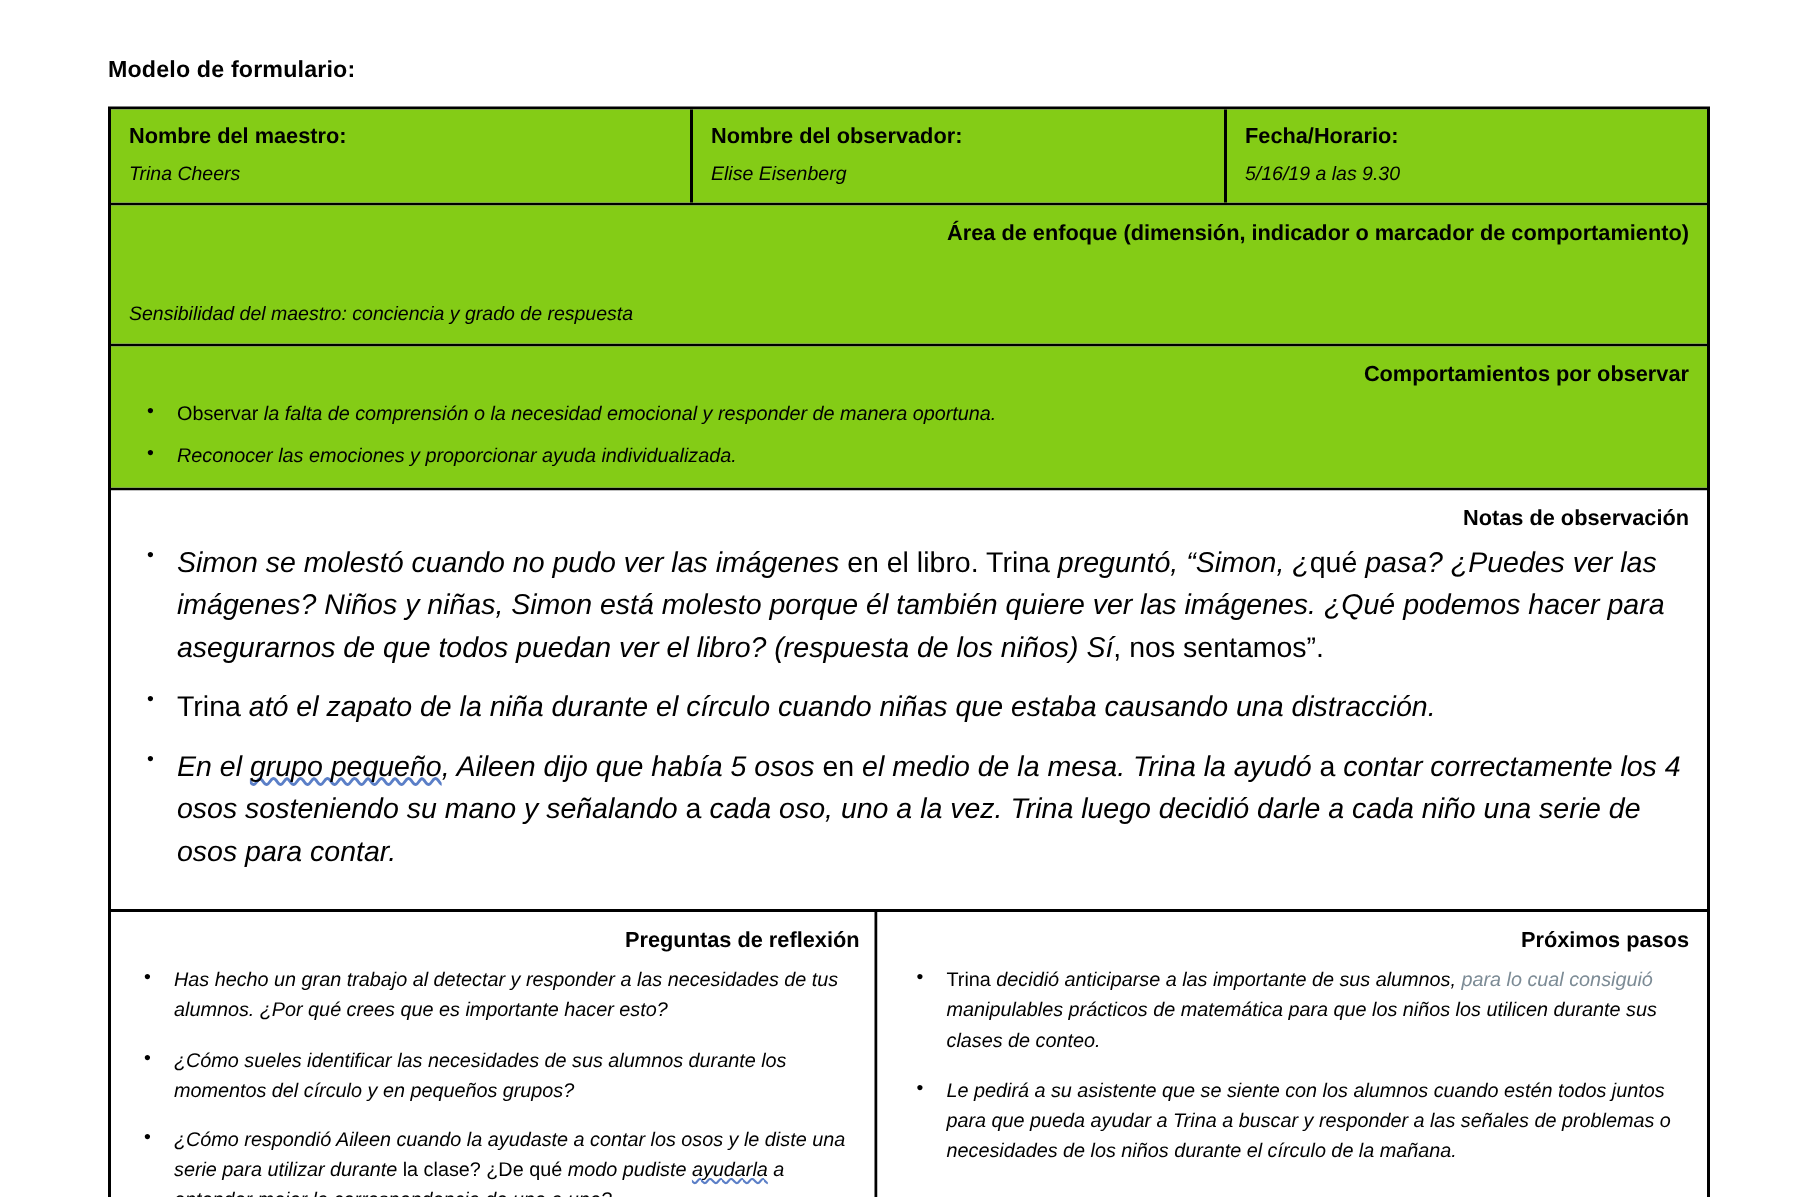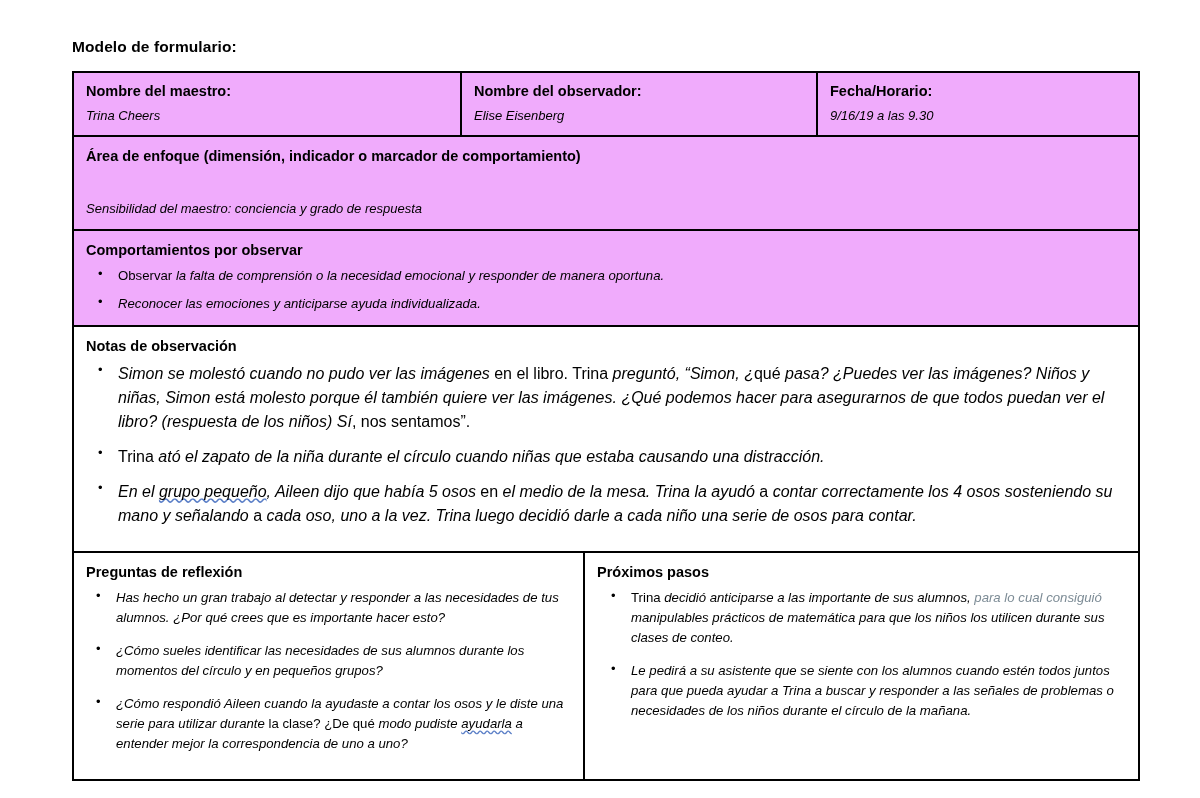--- a/index.html
+++ b/index.html
@@ -33,21 +33,21 @@
     border-collapse: collapse;
     width: 1068px;
     box-sizing: border-box;
   }
   .row {
     display: flex;
     border-bottom: 2px solid #000000;
   }
   .row:last-child { border-bottom: none; }
 
-  .shaded { background: #f0abfc; }
+  .shaded { background: #84cc16; }
   .plain { background: #ffffff; }
 
   .cell {
     box-sizing: border-box;
     padding: 9px 12px 11px 12px;
   }
   .cell-div {
     border-right: 2px solid #000000;
   }
   .c-teacher { width: 388px; }
@@ -66,20 +66,21 @@
     font-size: 13px;
     font-style: italic;
     line-height: 1.25;
   }
 
   .sec-head {
     font-size: 14.5px;
     font-weight: bold;
     line-height: 1.25;
     margin: 1px 0 7px 0;
+    text-align: right;
   }
   .sec-sub {
     font-size: 13px;
     font-style: italic;
     line-height: 1.3;
     margin-top: 36px;
   }
 
   ul.bl {
     list-style: none;
@@ -109,21 +110,21 @@
   .sp {
     text-decoration: underline wavy #5b7fc7;
     text-decoration-skip-ink: none;
   }
 
   
   .notes-cell { padding: 9px 12px 12px 12px; }
   .notes-cell ul.bl > li {
     margin-bottom: 11px;
     line-height: 1.5;
-    font-size: 16px;
+    font-size: 19px;
   }
 
   
   .bottom { display: flex; }
   .col-left {
     width: 511px;
     box-sizing: border-box;
     border-right: 2px solid #000000;
     padding: 9px 10px 12px 12px;
   }
@@ -157,37 +158,37 @@
       <div class="cell cell-div shaded c-teacher">
         <div class="field-label">Nombre del maestro:</div>
         <div class="field-value">Trina Cheers</div>
       </div>
       <div class="cell cell-div shaded c-observer">
         <div class="field-label">Nombre del observador:</div>
         <div class="field-value">Elise Eisenberg</div>
       </div>
       <div class="cell shaded c-date">
         <div class="field-label">Fecha/Horario:</div>
-        <div class="field-value">9/16/19 a las  9.30</div>
+        <div class="field-value">5/16/19 a las  9.30</div>
       </div>
     </div>
 
     <div class="row">
       <div class="cell shaded full">
         <div class="sec-head">Área de enfoque (dimensión, indicador o marcador de comportamiento)</div>
         <div class="sec-sub">Sensibilidad del maestro: conciencia y grado de respuesta</div>
       </div>
     </div>
 
     <div class="row">
       <div class="cell shaded full">
         <div class="sec-head">Comportamientos por observar</div>
         <ul class="bl">
             <li><span class="n">Observar </span><span class="i">la falta de comprensión o la necesidad emocional y responder de manera oportuna.</span></li>
-            <li><span class="i">Reconocer las emociones y anticiparse ayuda individualizada.</span></li>
+            <li><span class="i">Reconocer las emociones y proporcionar ayuda individualizada.</span></li>
           </ul>
       </div>
     </div>
 
     <div class="row">
       <div class="cell notes-cell plain full">
         <div class="sec-head">Notas de observación</div>
         <ul class="bl">
             <li><span class="i">Simon se molestó cuando no pudo ver las imágenes </span><span class="n">en el libro. Trina </span><span class="i"> preguntó, “Simon, ¿</span><span class="n">qué </span><span class="i">pasa? ¿Puedes ver las imágenes? Niños y niñas, Simon está molesto porque él también quiere ver las imágenes. ¿Qué podemos hacer para asegurarnos de que todos puedan ver el libro? (respuesta de los niños) Sí</span><span class="n">, nos sentamos”.</span></li>
             <li><span class="n">Trina </span><span class="i">ató el zapato de la niña durante el círculo cuando niñas que estaba causando una distracción.</span></li>

